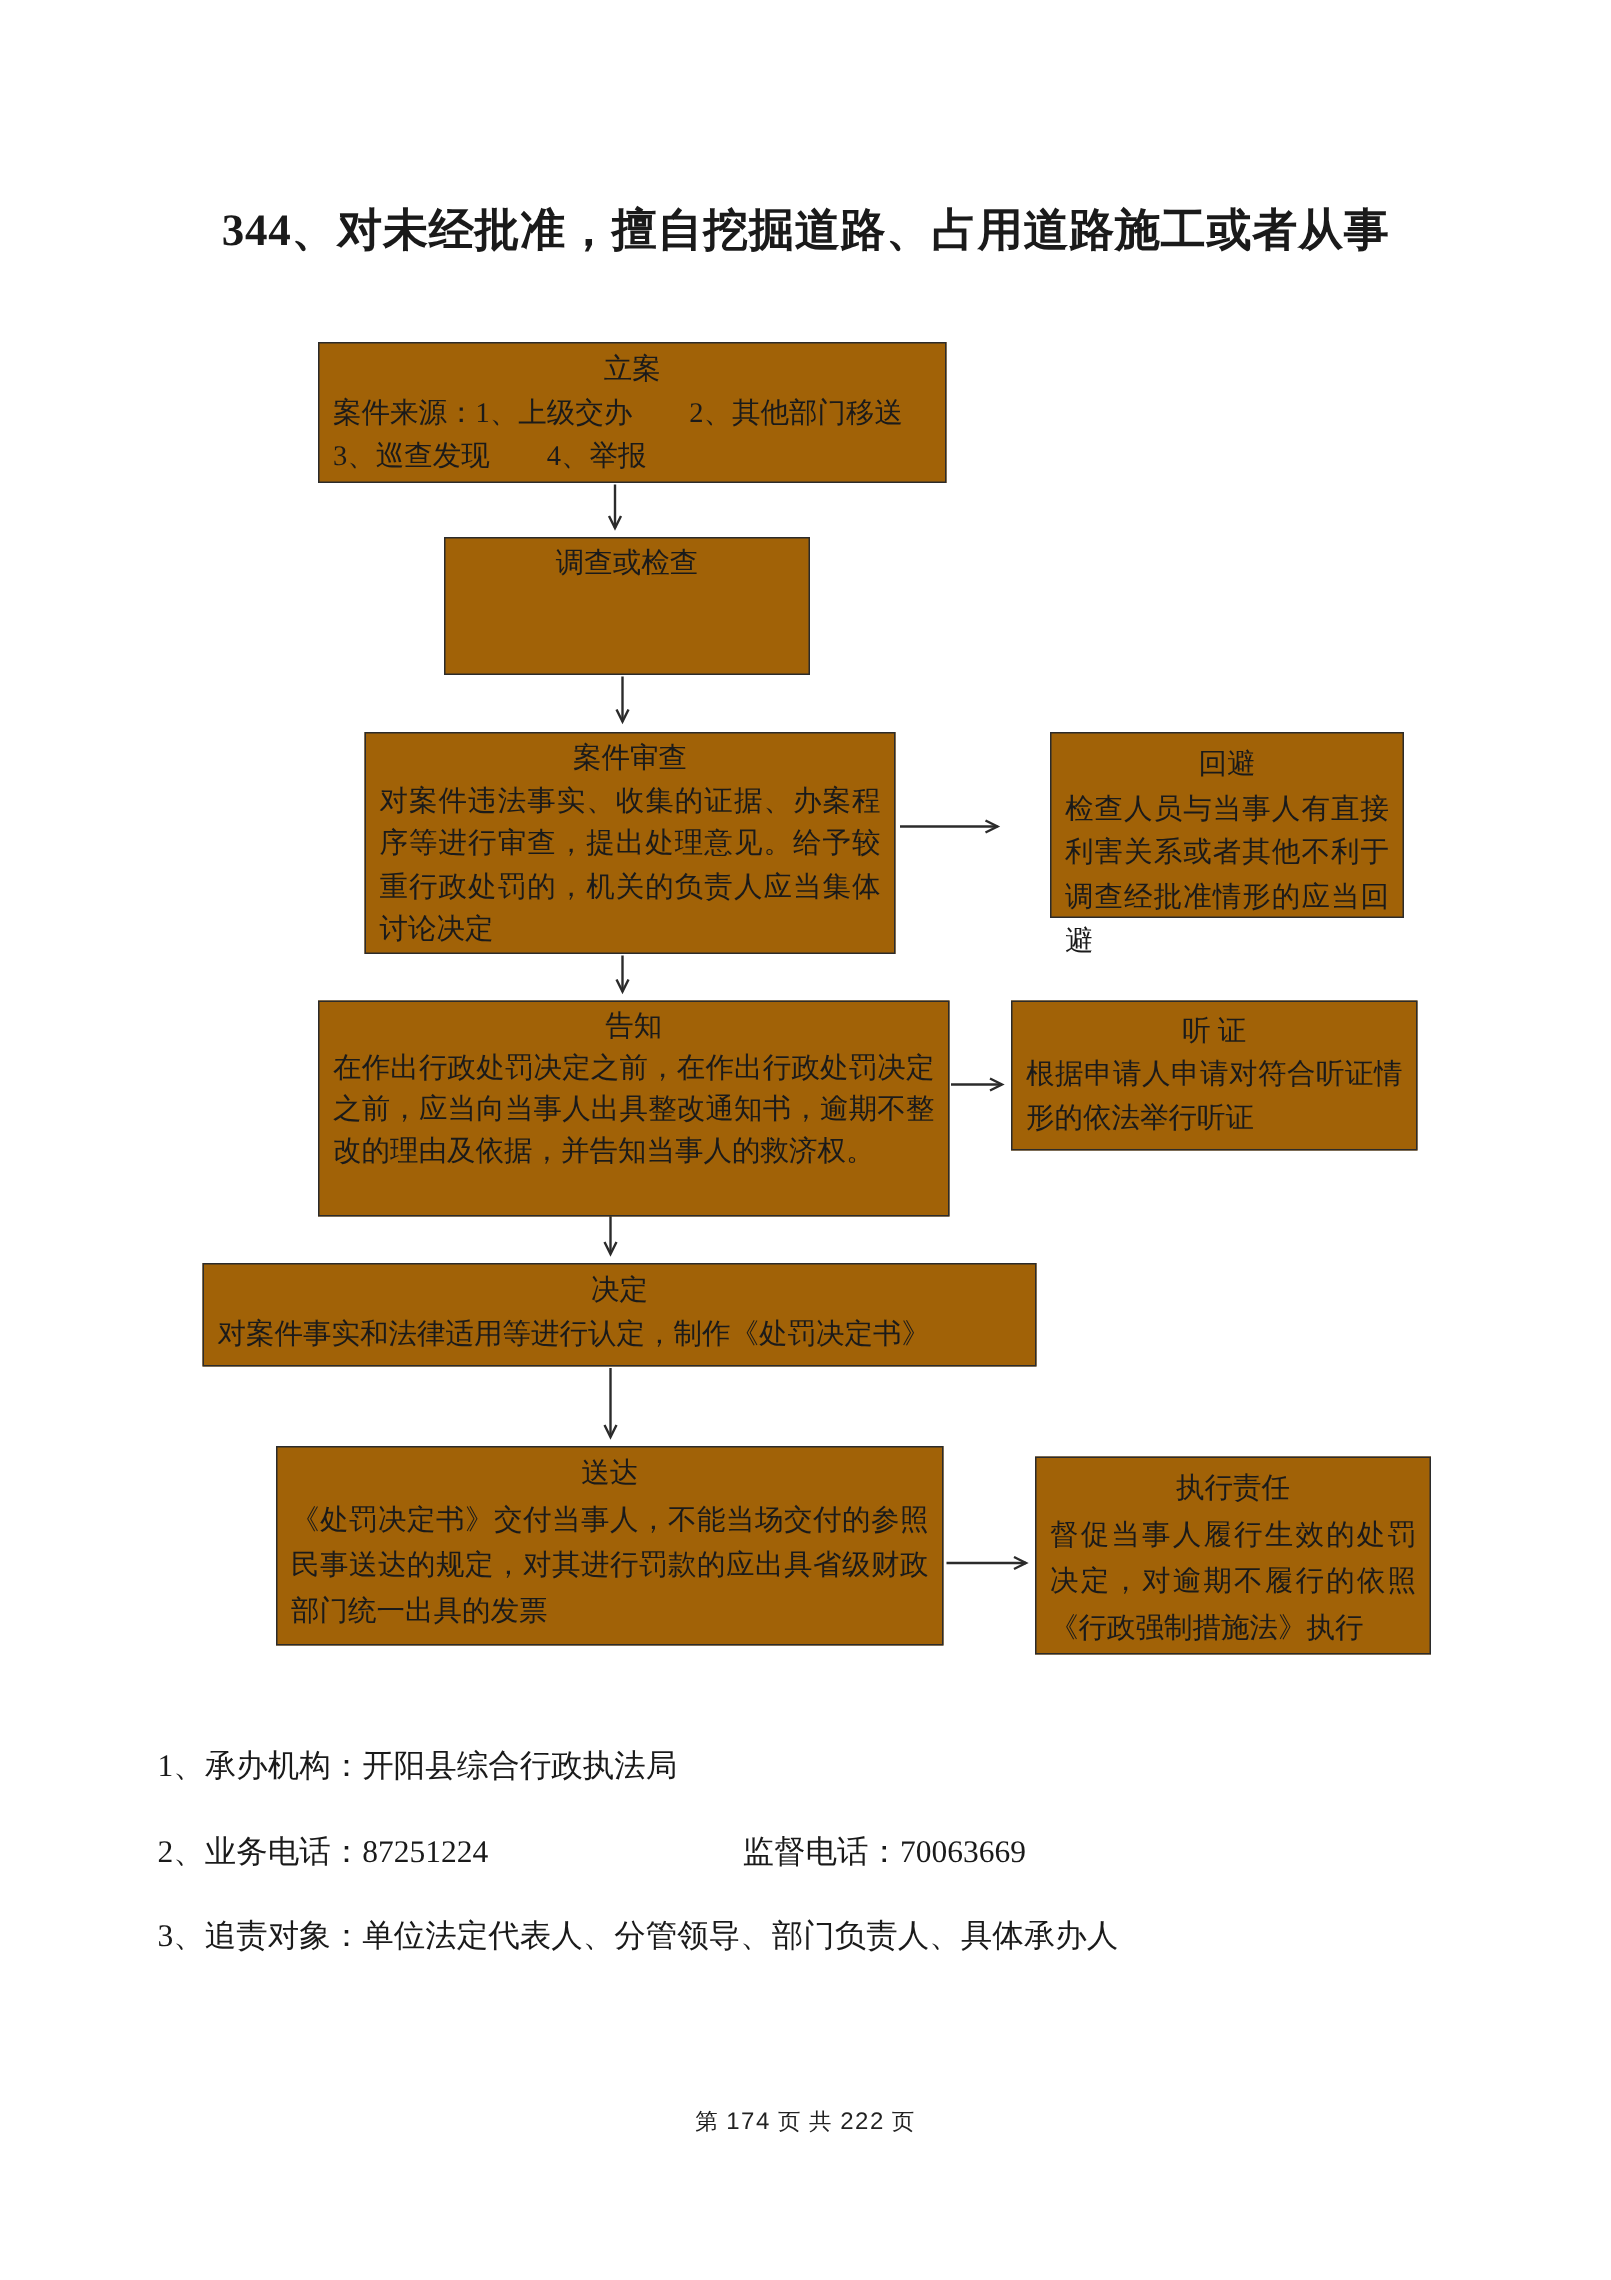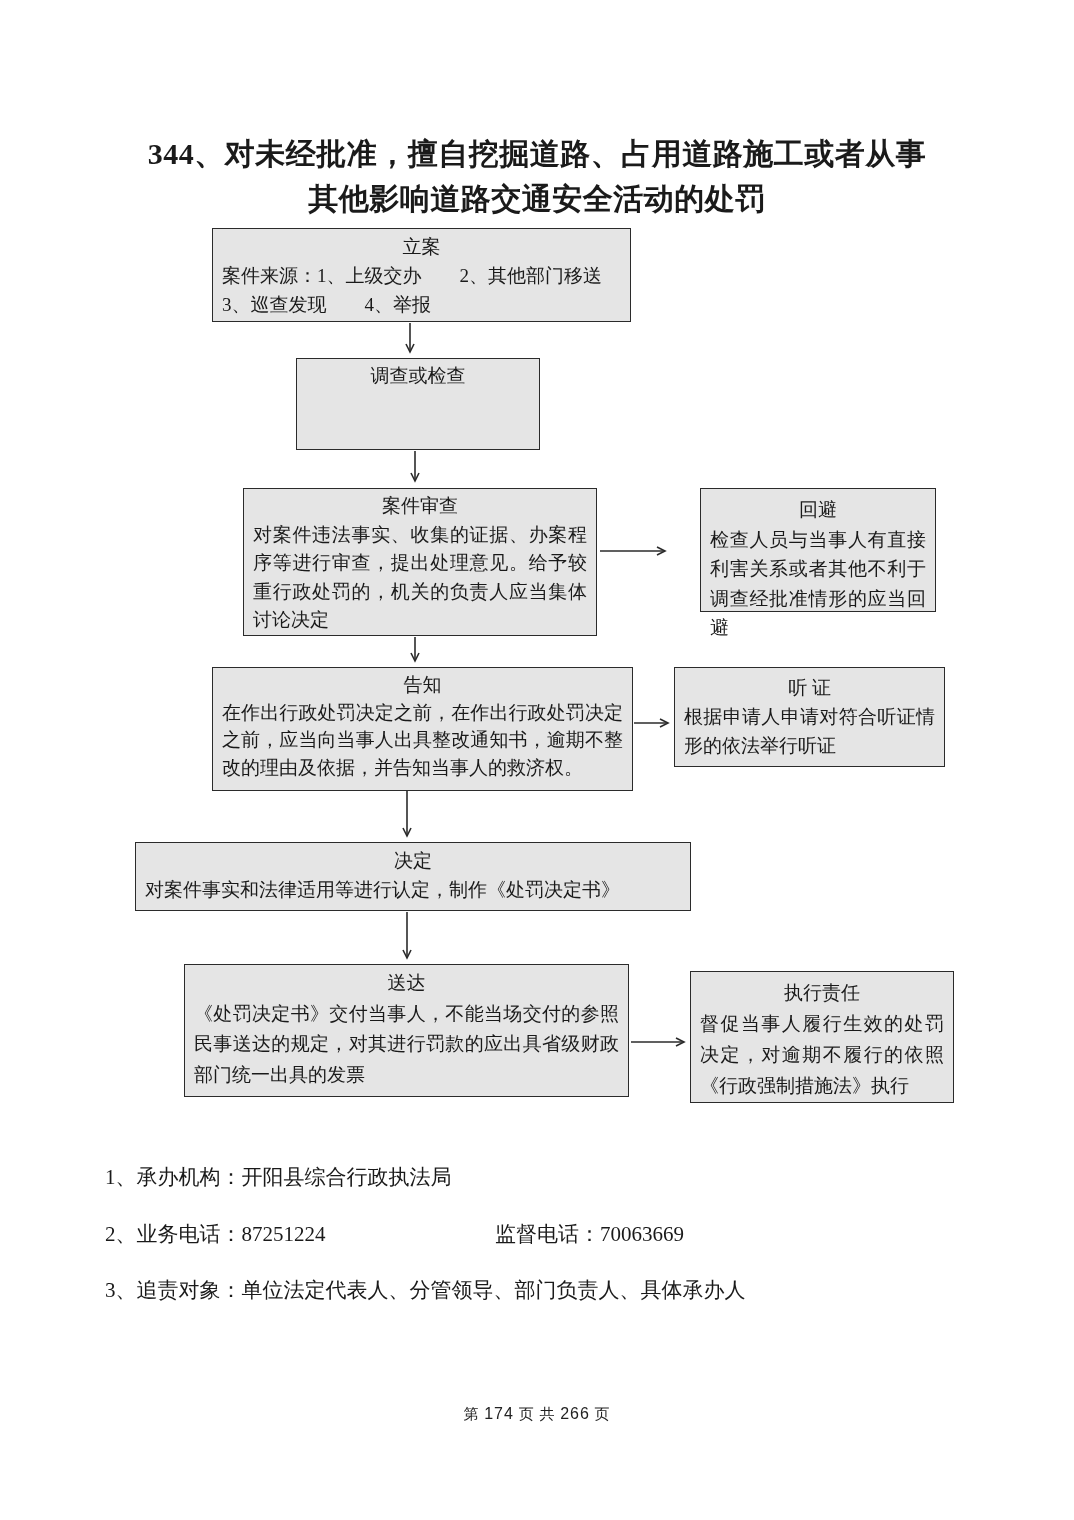--- a/index.html
+++ b/index.html
@@ -5,50 +5,49 @@
   html,body { margin:0; padding:0; background:#ffffff; }
   .page {
     position:relative; width:1074px; height:1520px; background:#ffffff;
     font-family:"Liberation Serif","DejaVu Serif",serif; color:#1a1a1a;
     overflow:hidden;
   }
   .doc-title { position:absolute; left:0; top:131px; width:1074px; text-align:center;
     font-weight:bold; font-size:30px; line-height:45px; letter-spacing:0.5px; }
   .arrow-layer { position:absolute; left:0; top:0; width:1074px; height:1520px; pointer-events:none; }
   .fbox { position:absolute; border:1.6px solid #2b2b2b; box-sizing:border-box;
-    background:#e5e5e5; font-size:19px; line-height:28px; padding:3px 9px 3px 9px; }
+    background:#a16207; font-size:19px; line-height:28px; padding:3px 9px 3px 9px; }
   .fbox-title { text-align:center; }
   .fbox-body { text-align:justify; text-justify:inter-ideograph; }
   .center-line { }
   #box-lian      { left:212px; top:228px; width:419px; height:94px;  line-height:29px; }
   #box-diaocha   { left:296px; top:358px; width:244px; height:92px;  line-height:28.5px; }
   #box-shencha   { left:243px; top:488px; width:354px; height:148px; line-height:28.5px; }
   #box-huibi     { left:700px; top:488px; width:236px; height:124px; line-height:29.5px; padding-top:6px; }
-  #box-gaozhi    { left:212px; top:667px; width:421px; height:124px; line-height:27.5px; }
+  #box-gaozhi    { left:212px; top:667px; width:421px; height:144px; line-height:27.5px; }
   #box-tingzheng { left:674px; top:667px; width:271px; height:100px; line-height:29px;  padding-top:5px; }
   #box-jueding   { left:135px; top:842px; width:556px; height:69px;  line-height:29px; }
   #box-songda    { left:184px; top:964px; width:445px; height:133px; line-height:30.5px; }
   #box-zhixing   { left:690px; top:971px; width:264px; height:132px; line-height:31px; padding-top:5px; }
   .note { position:absolute; left:105px; font-size:21px; white-space:nowrap; }
   #note1 { top:1163px; }
   #note2 { top:1220px; }
   #note2-right { position:absolute; left:495px; top:1220px; font-size:21px; white-space:nowrap; }
   #note3 { top:1276px; }
   .footer { position:absolute; left:0; top:1405px; width:1074px; text-align:center;
     font-size:15px; color:#222; letter-spacing:1px; }
   .footer .num { font-family:Liberation Sans, sans-serif; font-size:16px; }
 </style>
 </head>
 <body>
 
 <div class="page">
 
   <div class="doc-title">
     <div>344、对未经批准，擅自挖掘道路、占用道路施工或者从事</div>
-    <div>其他影响道路交通安全活动的处罚</div>
   </div>
 
   <svg class="arrow-layer" width="1074" height="1520" viewBox="0 0 1074 1520" xmlns="http://www.w3.org/2000/svg">
     <defs>
       <marker id="ah" markerWidth="14" markerHeight="14" refX="9" refY="5" orient="auto" markerUnits="userSpaceOnUse">
         <path d="M1,1 L9,5 L1,9" fill="none" stroke="#2b2b2b" stroke-width="1.6"></path>
       </marker>
     </defs>
     <line x1="410" y1="323" x2="410" y2="352" stroke="#2b2b2b" stroke-width="1.6" marker-end="url(#ah)"></line>
     <line x1="415" y1="451" x2="415" y2="481" stroke="#2b2b2b" stroke-width="1.6" marker-end="url(#ah)"></line>
@@ -104,16 +103,16 @@
     <div class="fbox-title">执行责任</div>
     <div class="fbox-body">督促当事人履行生效的处罚决定，对逾期不履行的依照《行政强制措施法》执行</div>
   </div>
 
   <div class="note" id="note1">1、承办机构：开阳县综合行政执法局</div>
   <div class="note" id="note2">2、业务电话：87251224</div>
   <div id="note2-right">监督电话：70063669</div>
   <div class="note" id="note3">3、追责对象：单位法定代表人、分管领导、部门负责人、具体承办人</div>
 
   <div class="footer">
-    <span>第 </span><span class="num">174</span><span> 页 共 </span><span class="num">266</span><span> 页</span>
+    <span>第 </span><span class="num">174</span><span> 页 共 </span><span class="num">222</span><span> 页</span>
   </div>
 
 </div>
 
 </body></html>

